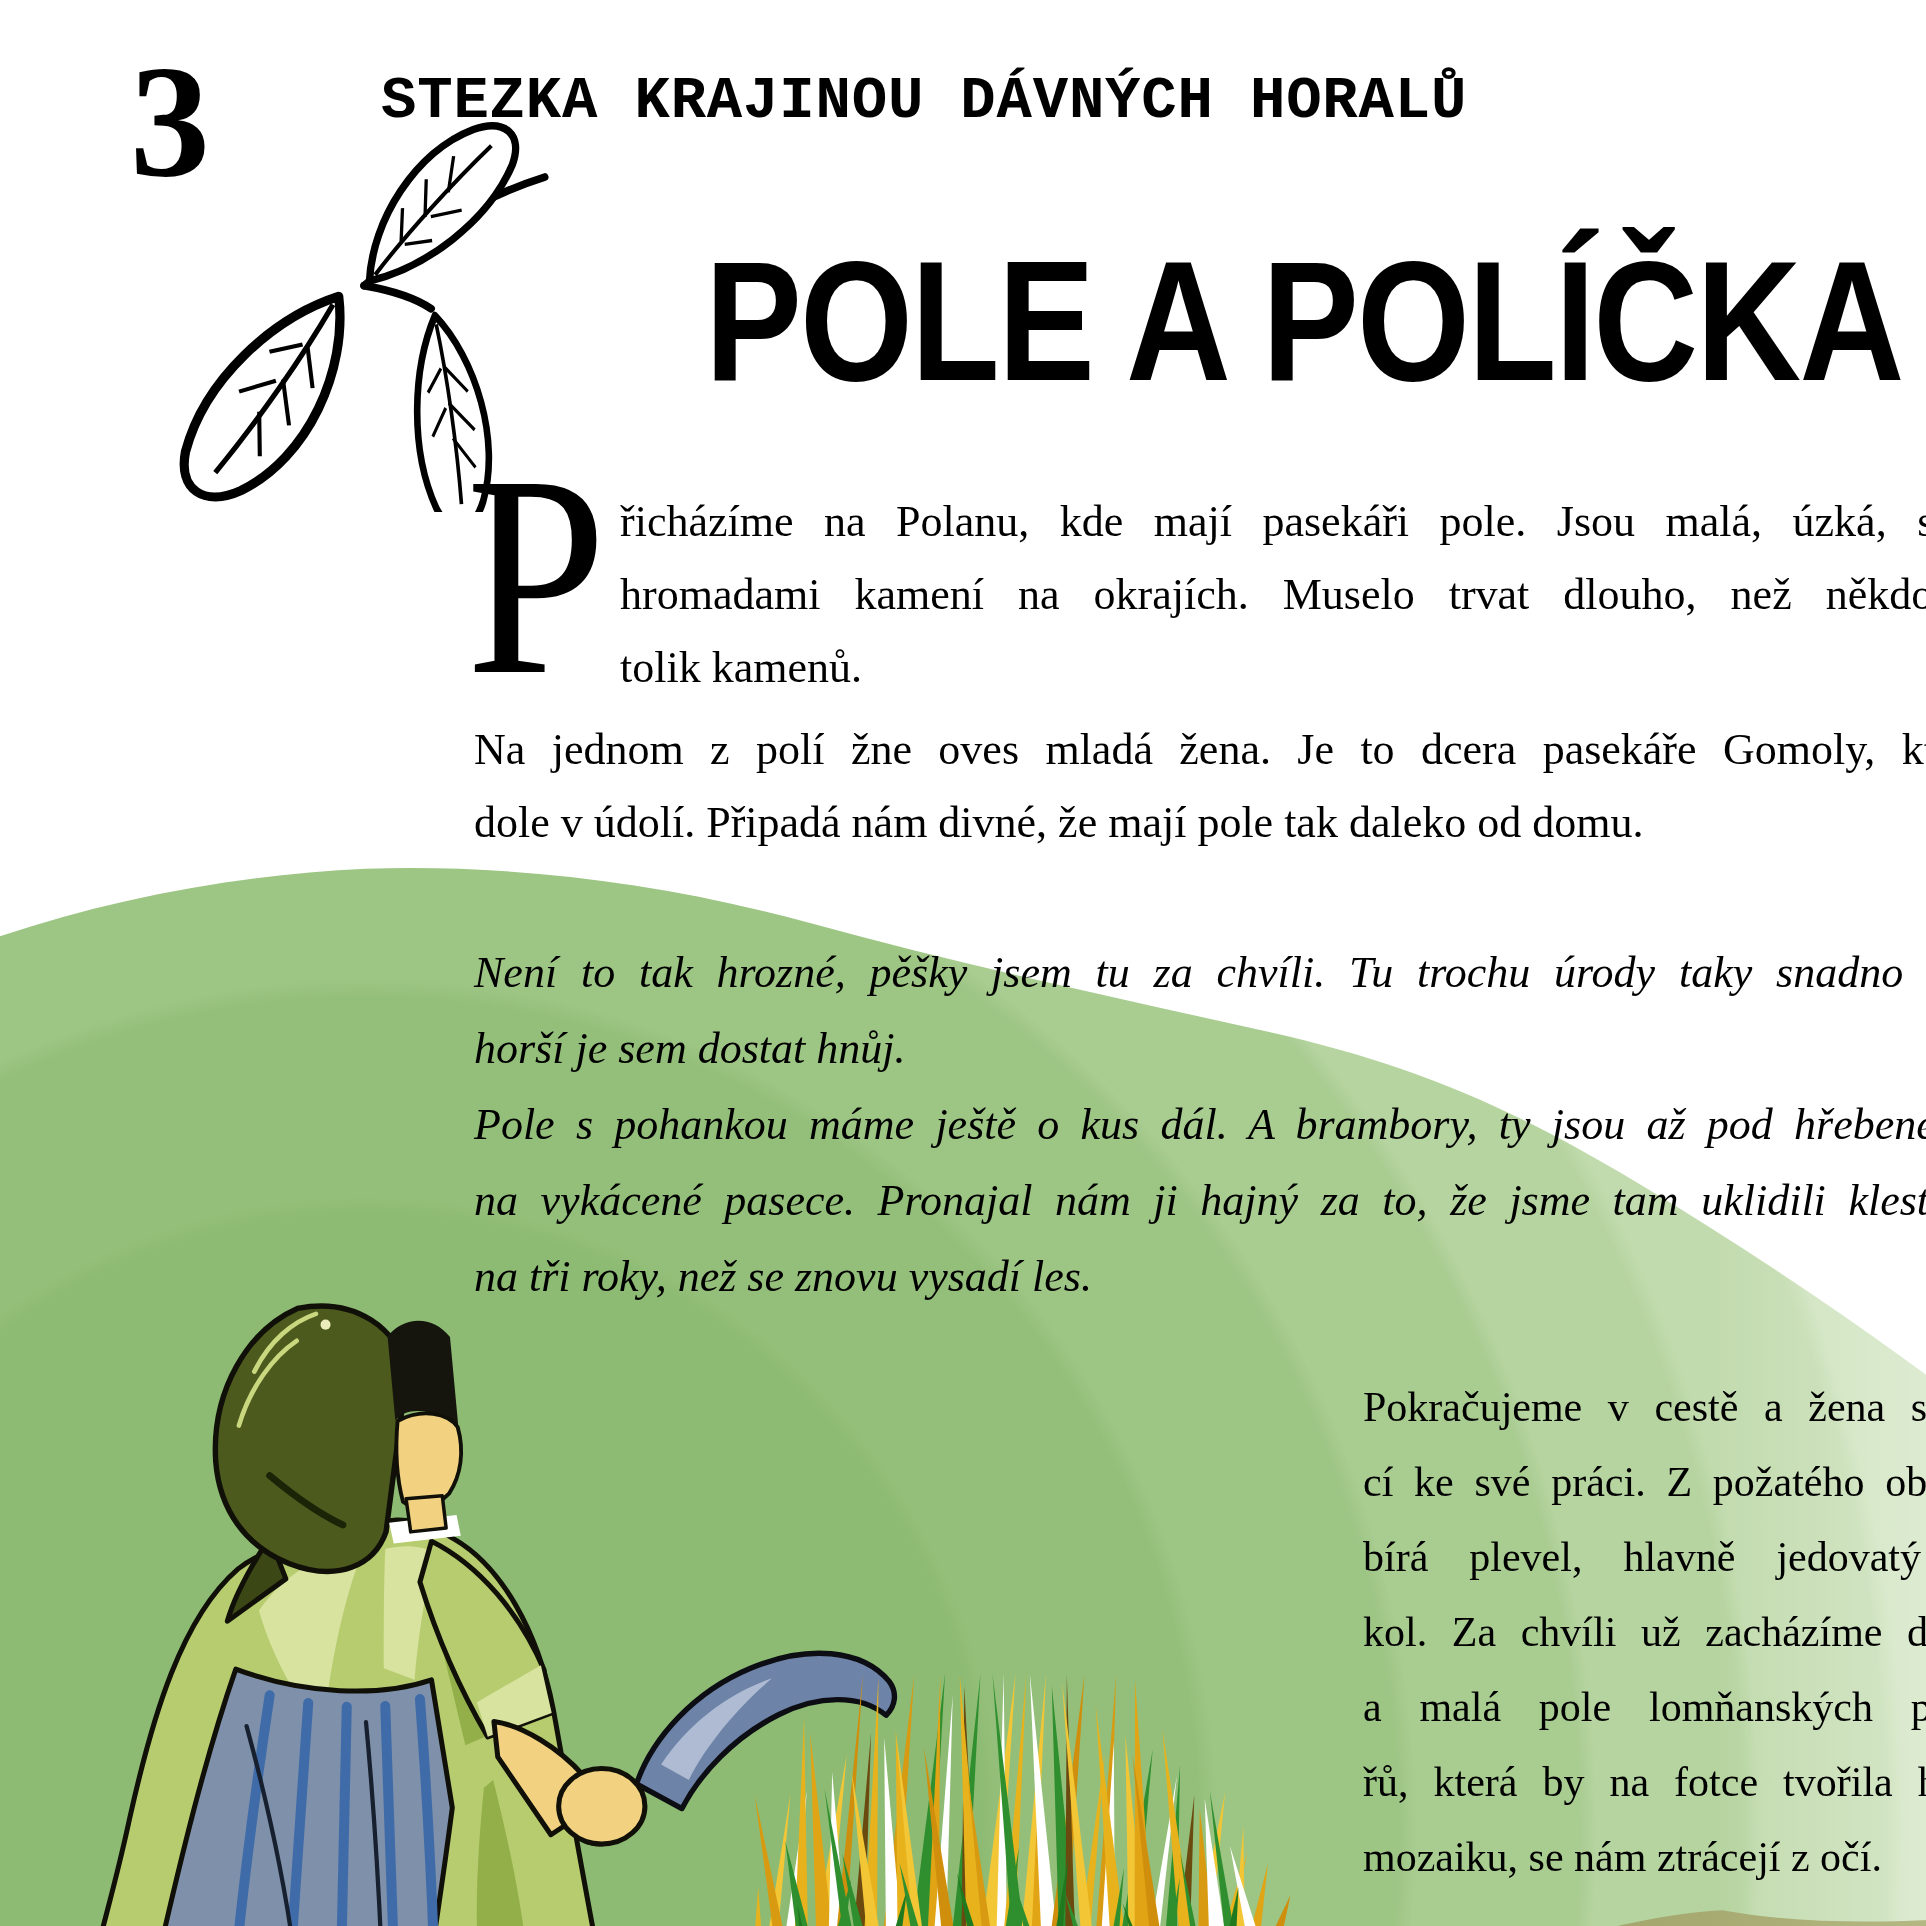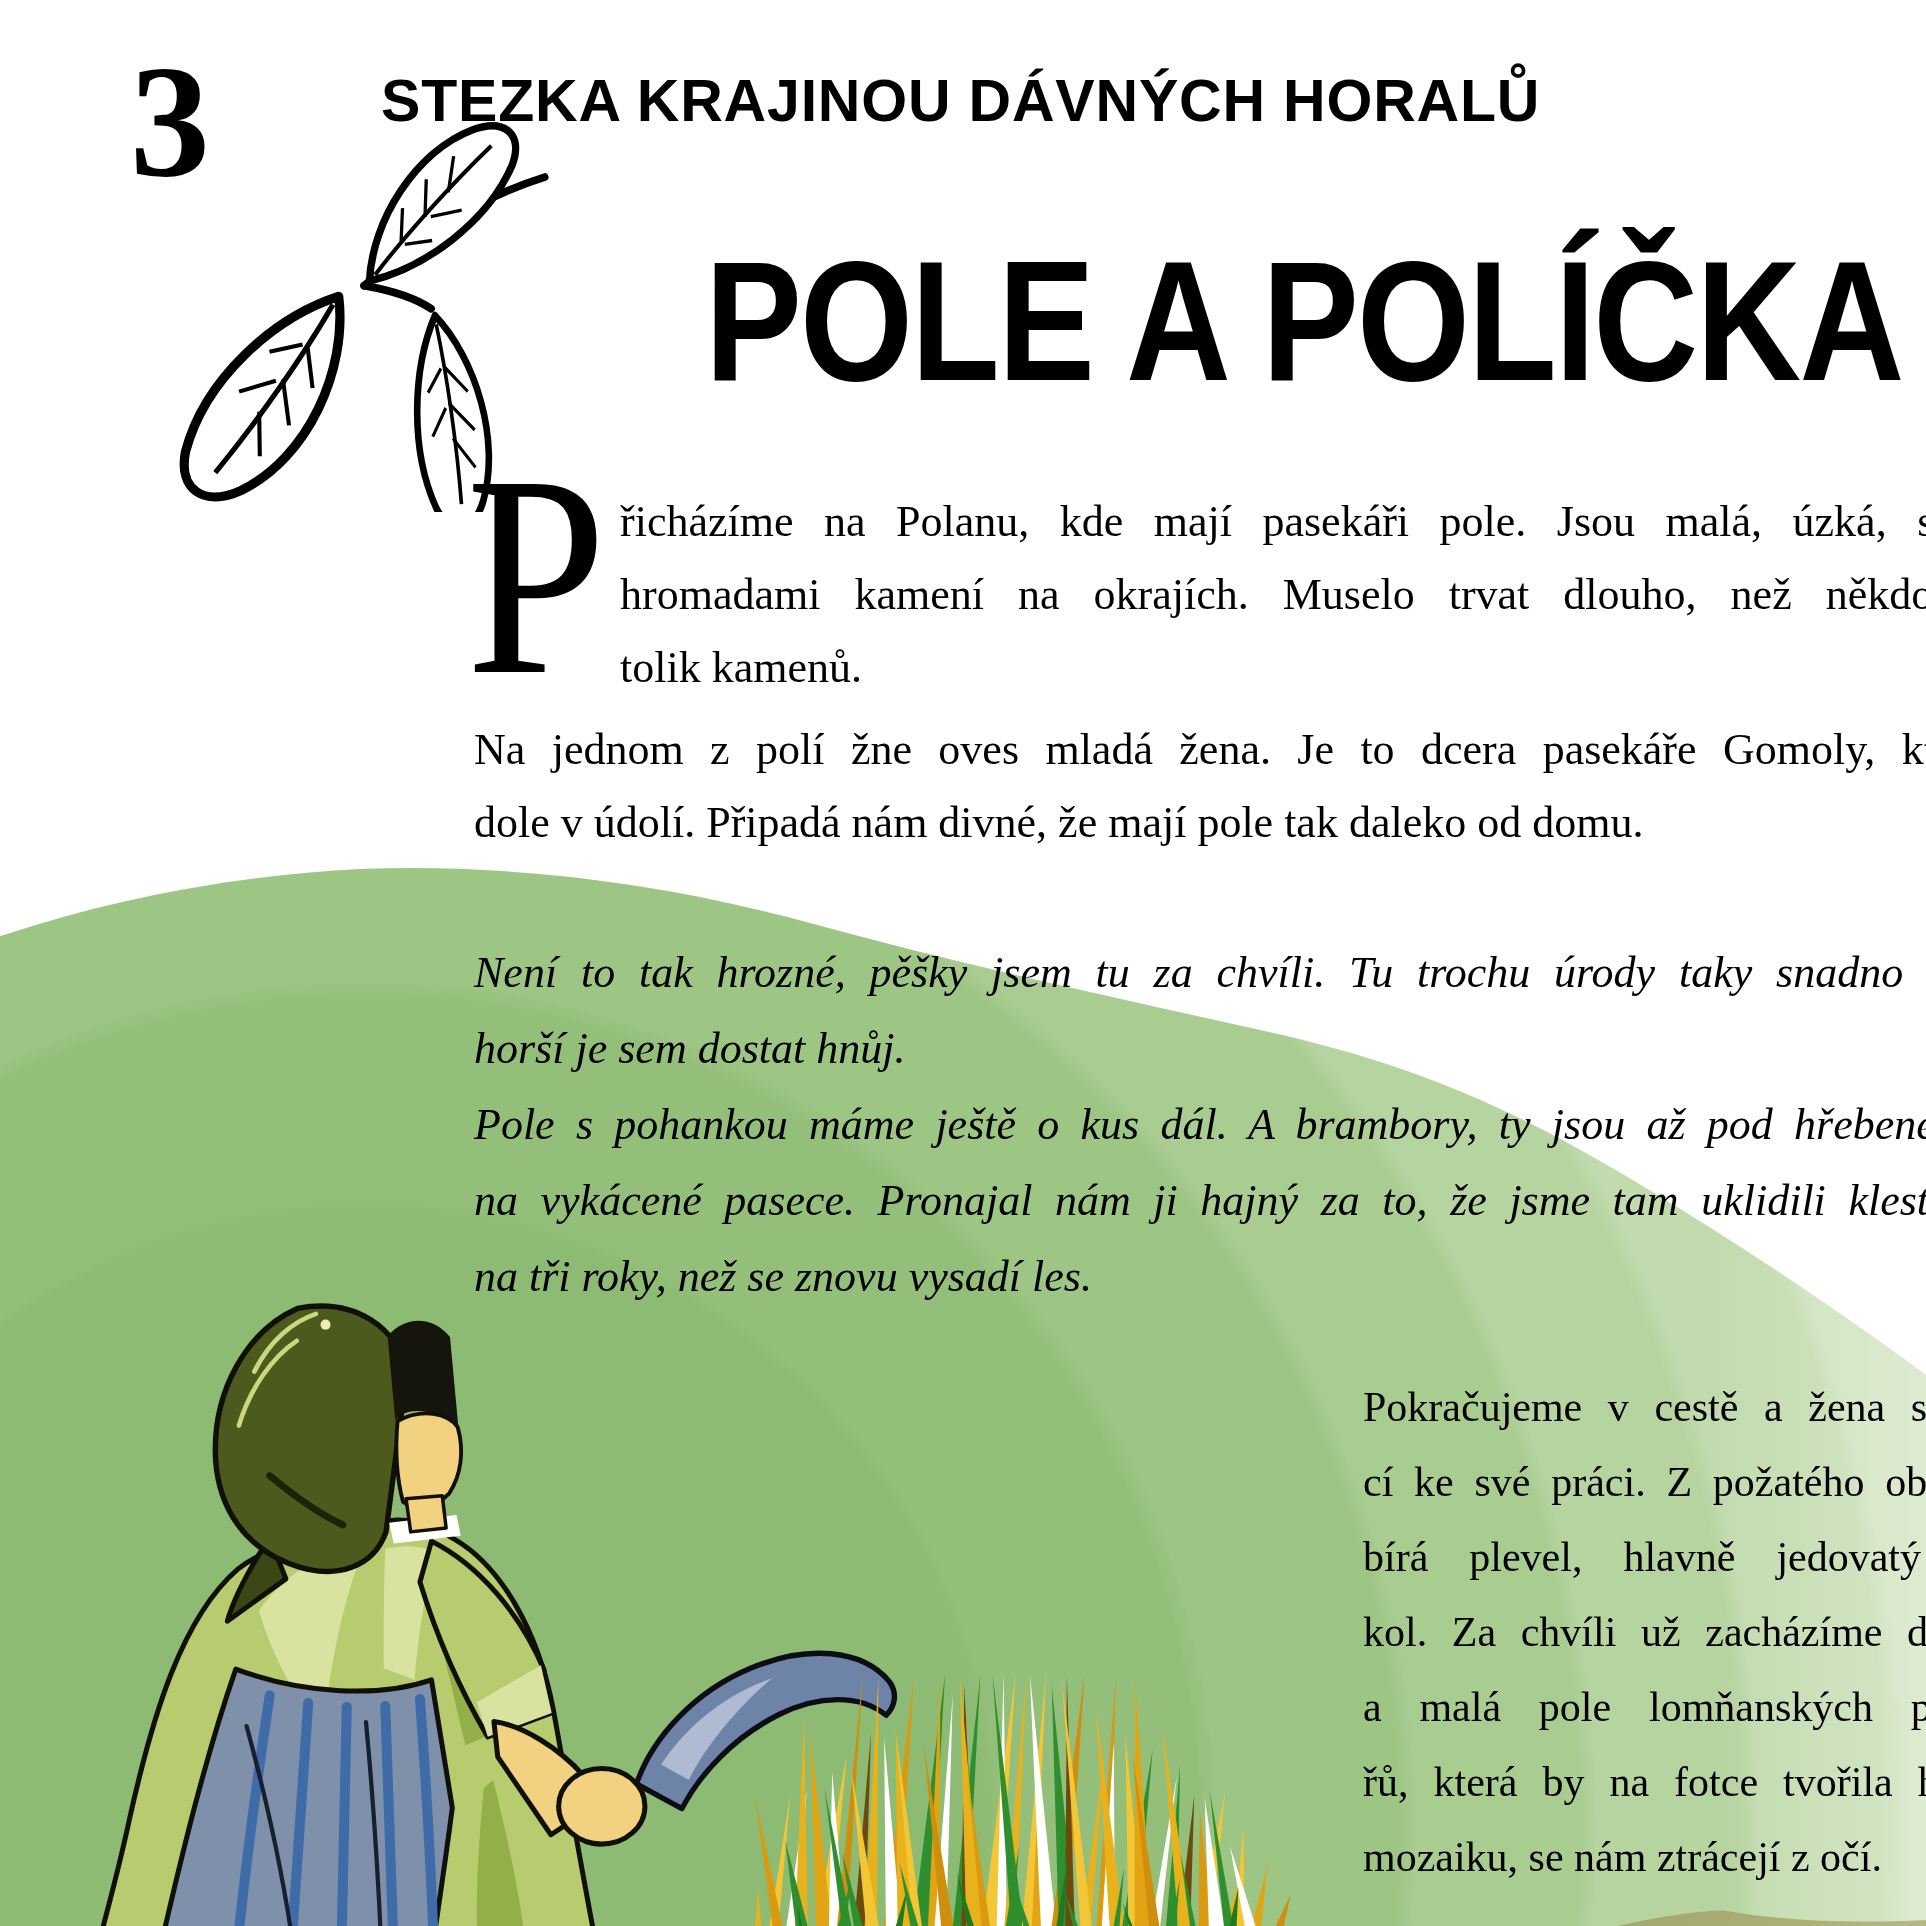--- a/index.html
+++ b/index.html
@@ -12,21 +12,21 @@
   #leaf-art{position:absolute;left:123px;top:50px;width:443px;height:462px;z-index:1;}
 
   .txt{position:absolute;z-index:2;color:#000;}
 
   #chapter-number{
     left:130px;top:41px;font-size:160px;line-height:1;font-weight:bold;
     font-family:"Liberation Serif","DejaVu Serif",serif;
   }
   #kicker{
     left:381px;top:72px;font-size:59px;line-height:1;font-weight:bold;
-    font-family:Liberation Sans, sans-serif;letter-spacing:0.8px;white-space:nowrap;
+    font-family:Liberation Mono, monospace;letter-spacing:0.8px;white-space:nowrap;
   }
   #page-title{left:705px;top:235px;font-size:171px;line-height:1;white-space:nowrap;}
   #page-title .squeeze{
     display:inline-block;transform:scaleX(0.85);transform-origin:0 0;
     font-family:"Liberation Sans","DejaVu Sans",sans-serif;font-weight:bold;letter-spacing:-2.3px;
   }
 
   #body-text{left:474px;top:485px;width:1635px;font-size:44px;line-height:73px;}
   #body-text .line{text-align:left;}
   .just{text-align:justify !important;text-align-last:justify;text-justify:inter-word;}

